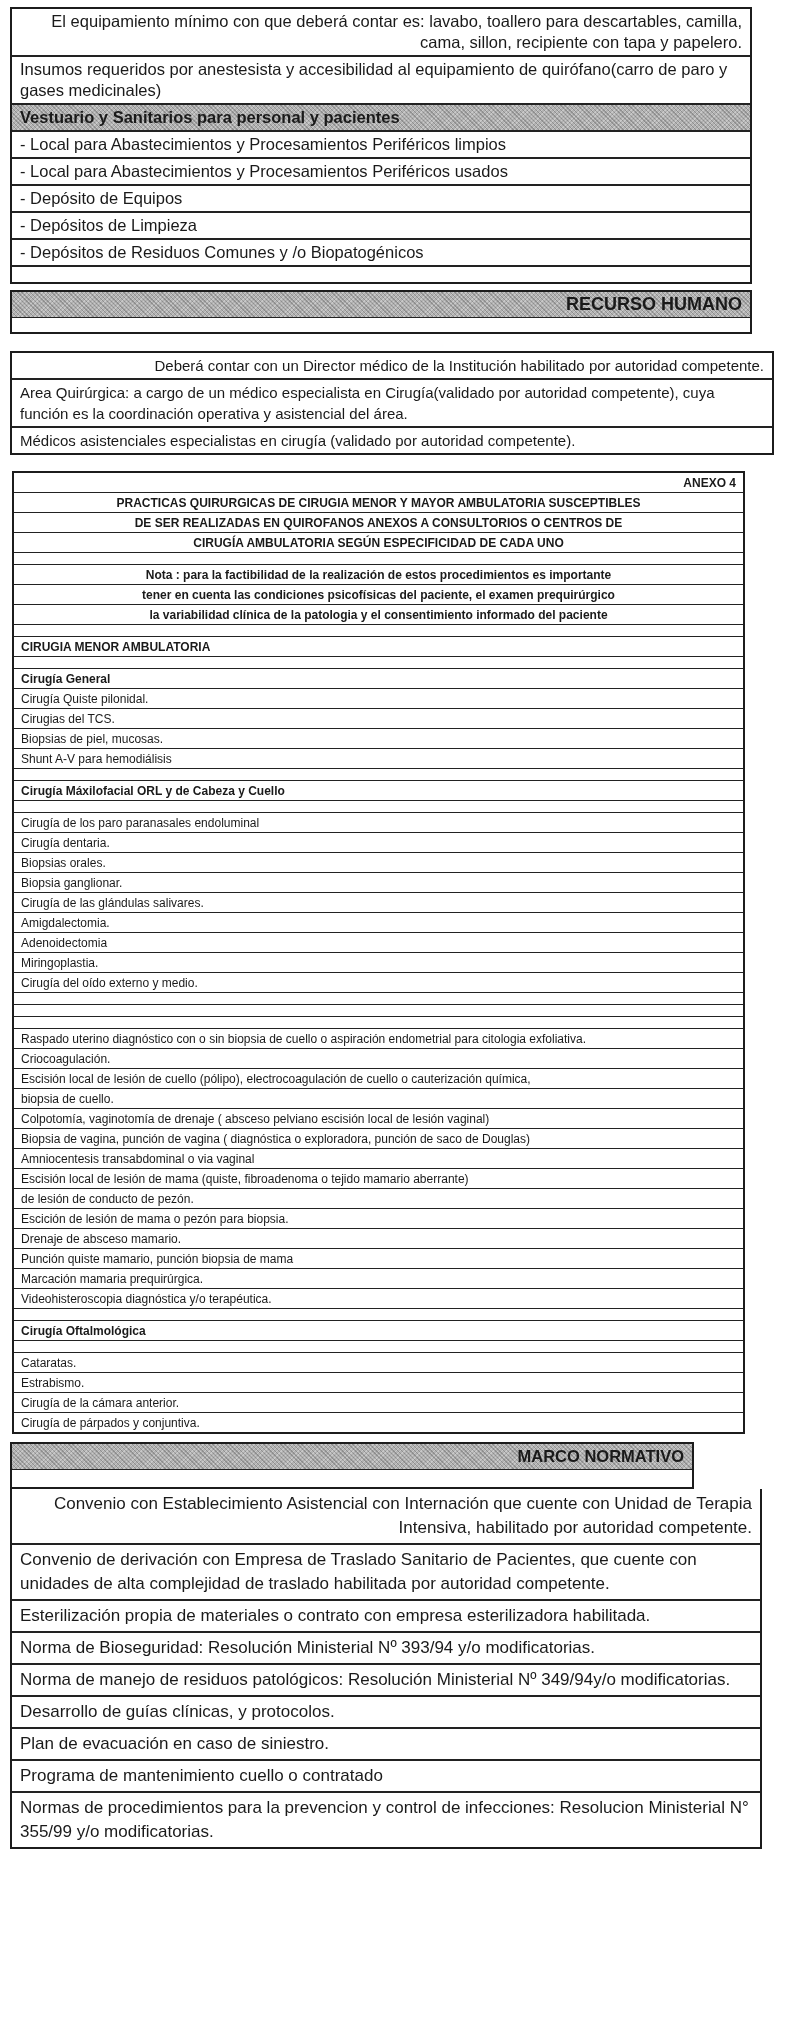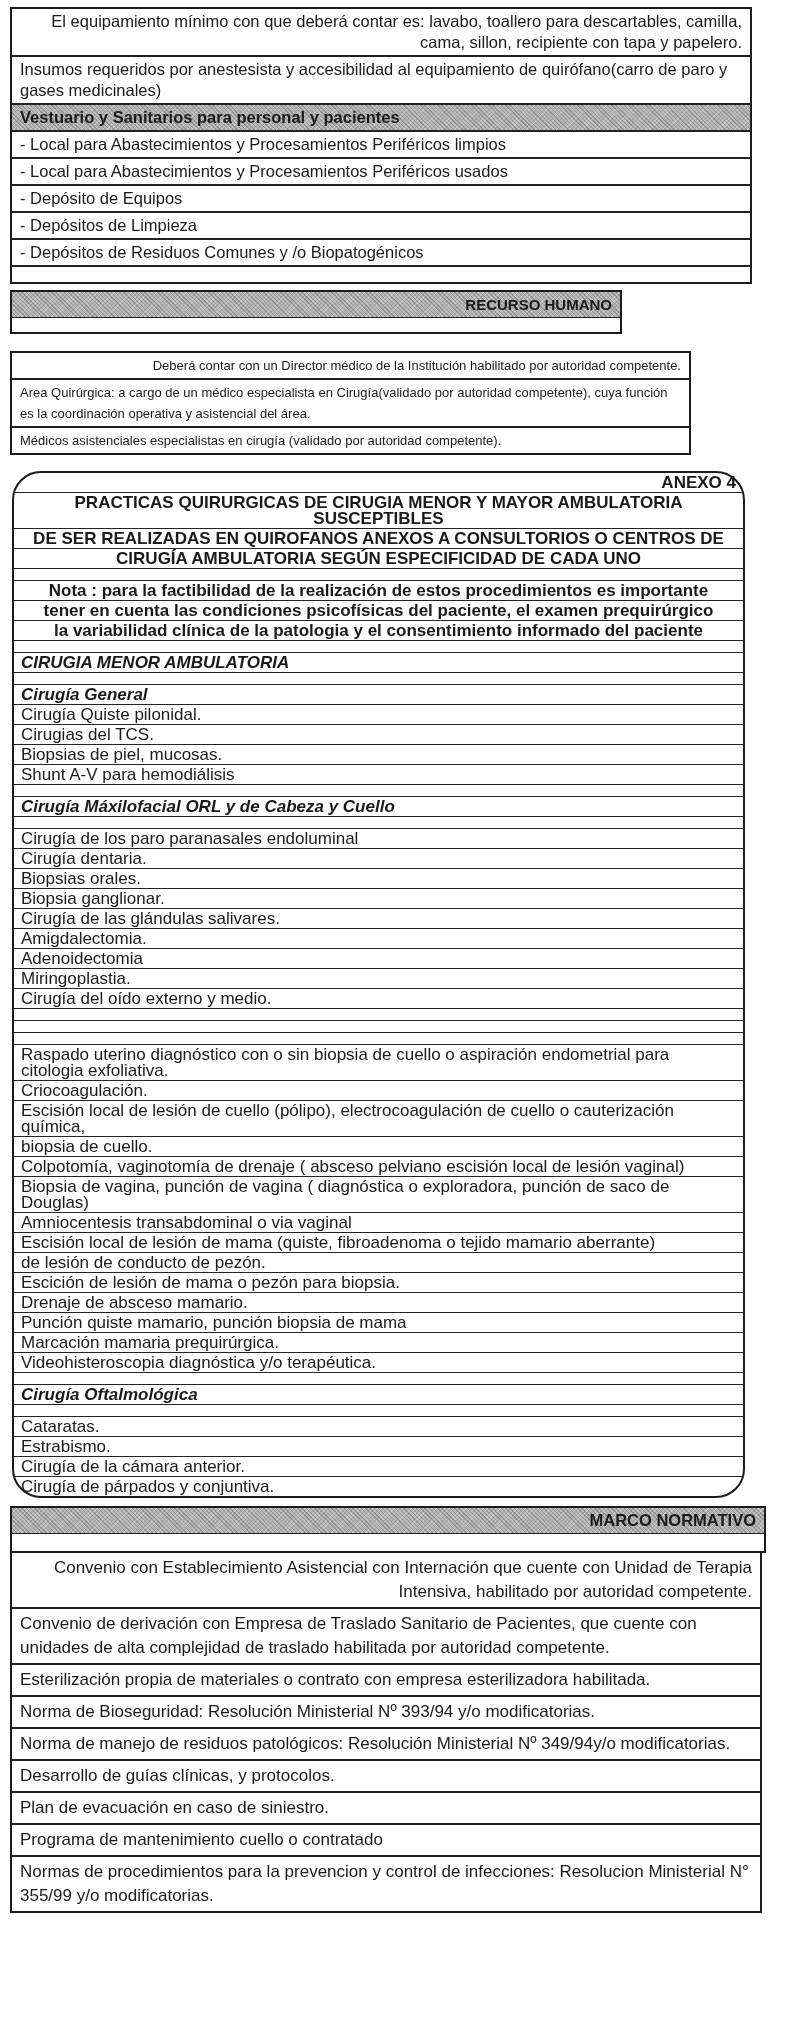--- a/index.html
+++ b/index.html
@@ -8,54 +8,54 @@
     font-family:"Liberation Sans","DejaVu Sans",sans-serif;
     color:#1a1a1a;
     -webkit-font-smoothing:antialiased;
   }
   .page{position:relative;width:785px;height:2020px;background:#fff;padding-top:7px;box-sizing:border-box;}
 
   
   .tbl{border:2px solid #1c1c1c;box-sizing:border-box;background:#fff;}
   .row{border-top:1.5px solid #222;padding:2px 8px;box-sizing:border-box;}
   .row:first-child{border-top:none;text-align:right;}
-  .b{font-weight:700;font-style:italic;}
+  .b{font-weight:700;}
   .cb{text-align:center;font-weight:700;}
   .e{height:16px;padding:0;}
   .pad{padding-bottom:22px;}
 
   
   .h{
     font-weight:700;
     background:
       repeating-linear-gradient(45deg, rgba(0,0,0,.20) 0 1px, rgba(0,0,0,0) 1px 3px),
       repeating-linear-gradient(135deg, rgba(255,255,255,.30) 0 1px, rgba(255,255,255,0) 1px 3px),
       #b2b2b2;
   }
 
   
   .tblA{margin:0 0 0 10px;width:742px;font-size:16.5px;line-height:21px;}
   .tblA .row{border-top-width:2px;}
   .tblA .e{height:17px;}
 
-  .barTbl{margin:6px 0 0 10px;width:612px;font-size:15px;line-height:21px;}
+  .barTbl{margin:6px 0 0 10px;width:742px;font-size:18px;line-height:21px;}
   .barTbl .e{height:15px;}
 
-  .tblB{margin:17px 17px 0 10px;width:681px;font-size:13px;line-height:21px;}
+  .tblB{margin:17px 17px 0 10px;width:764px;font-size:15px;line-height:21px;}
   .tblB .row{border-top-width:2px;}
 
-  .tblAnexo{margin:16px 0 0 12px;width:733px;font-size:17px;line-height:16px;border-radius:29px;}
+  .tblAnexo{margin:16px 0 0 12px;width:733px;font-size:12px;line-height:16px;}
   .tblAnexo .row{padding:1.5px 7px;border-top-width:1.5px;}
   .tblAnexo .e{height:12px;padding:0;}
 
   .tblC{margin:15px 0 0 10px;width:752px;font-size:17px;line-height:25px;}
   .tblC .row{border-top-width:2px;padding:2px 8px;}
   .tblC .e{height:19px;}
 
-  .barTbl2{margin:8px 0 0 10px;width:756px;font-size:16.5px;line-height:21px;}
+  .barTbl2{margin:8px 0 0 10px;width:684px;font-size:16.5px;line-height:21px;}
   .barTbl2 .e{height:18px;}
 
   .tblD{margin:0 0 0 10px;width:752px;font-size:17px;line-height:24px;border-top:none;}
   .tblD .row{border-top-width:2px;padding:3px 8px;}
   .tblD .row:first-child{border-top:none;border-radius:19px;}
 </style>
 </head>
 <body>
 
 <div class="page">

